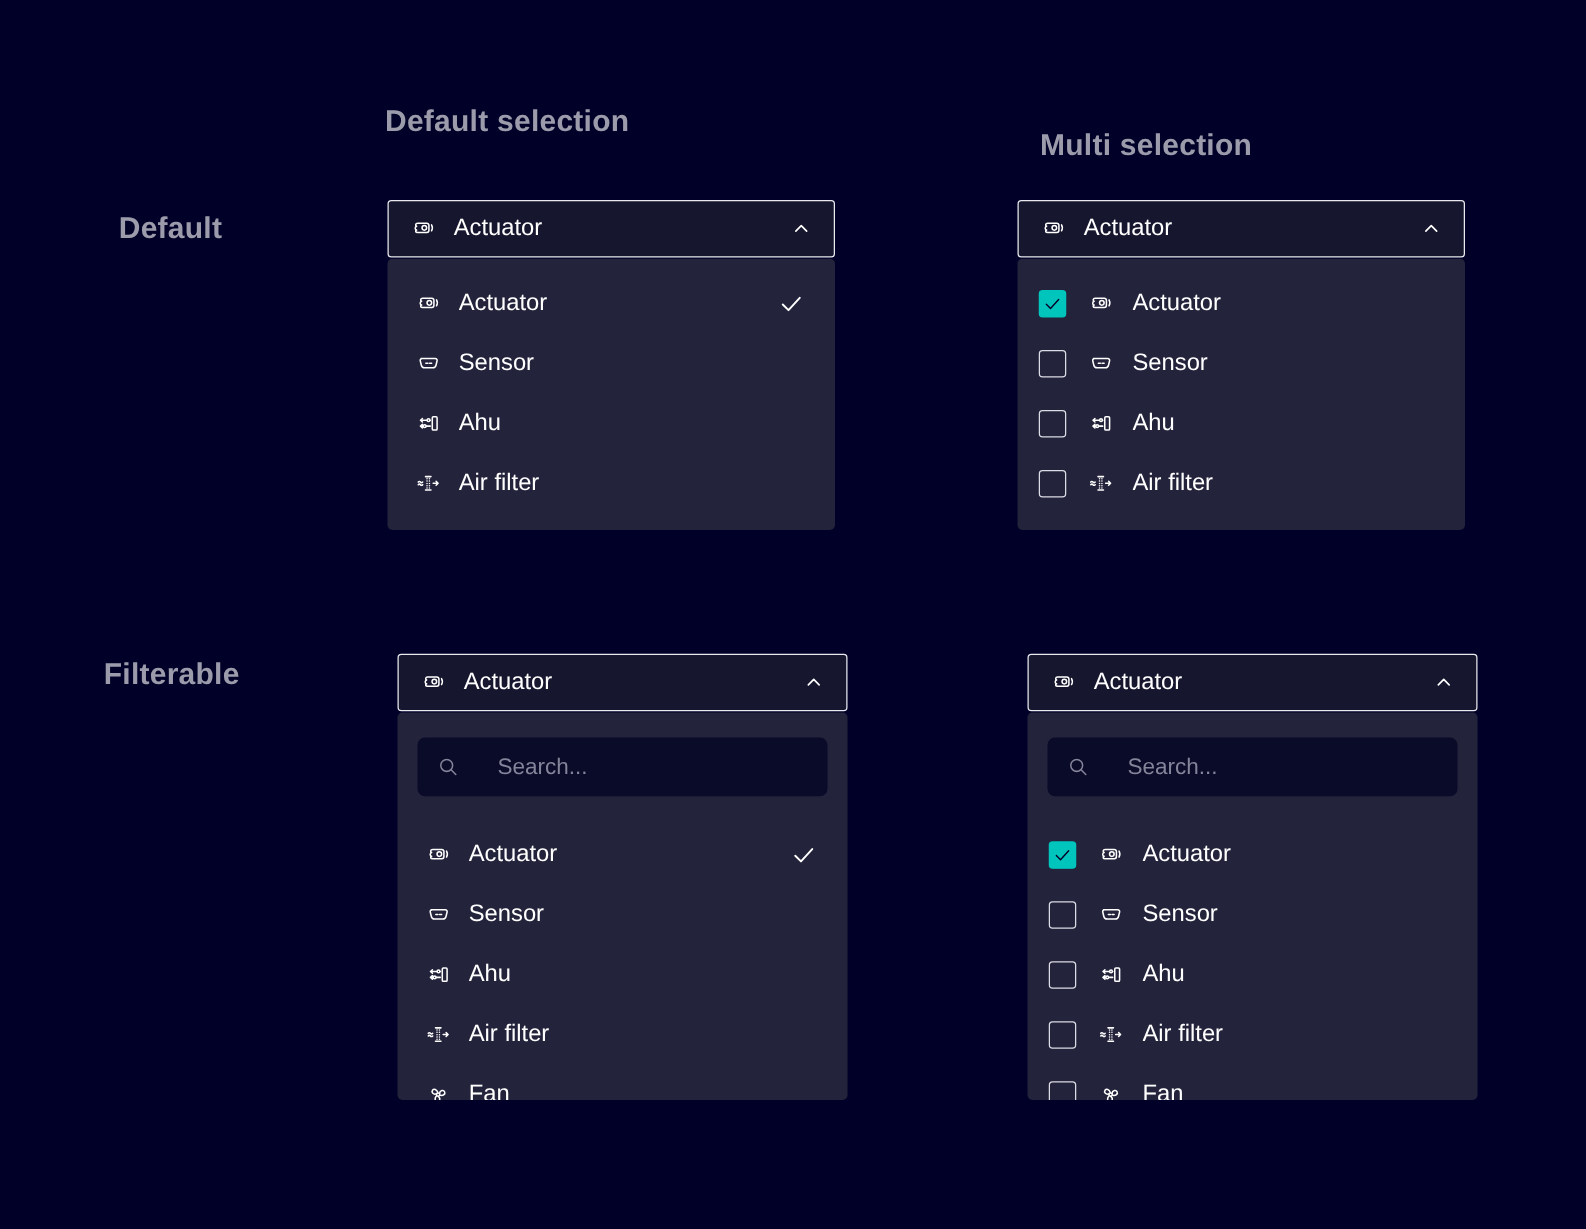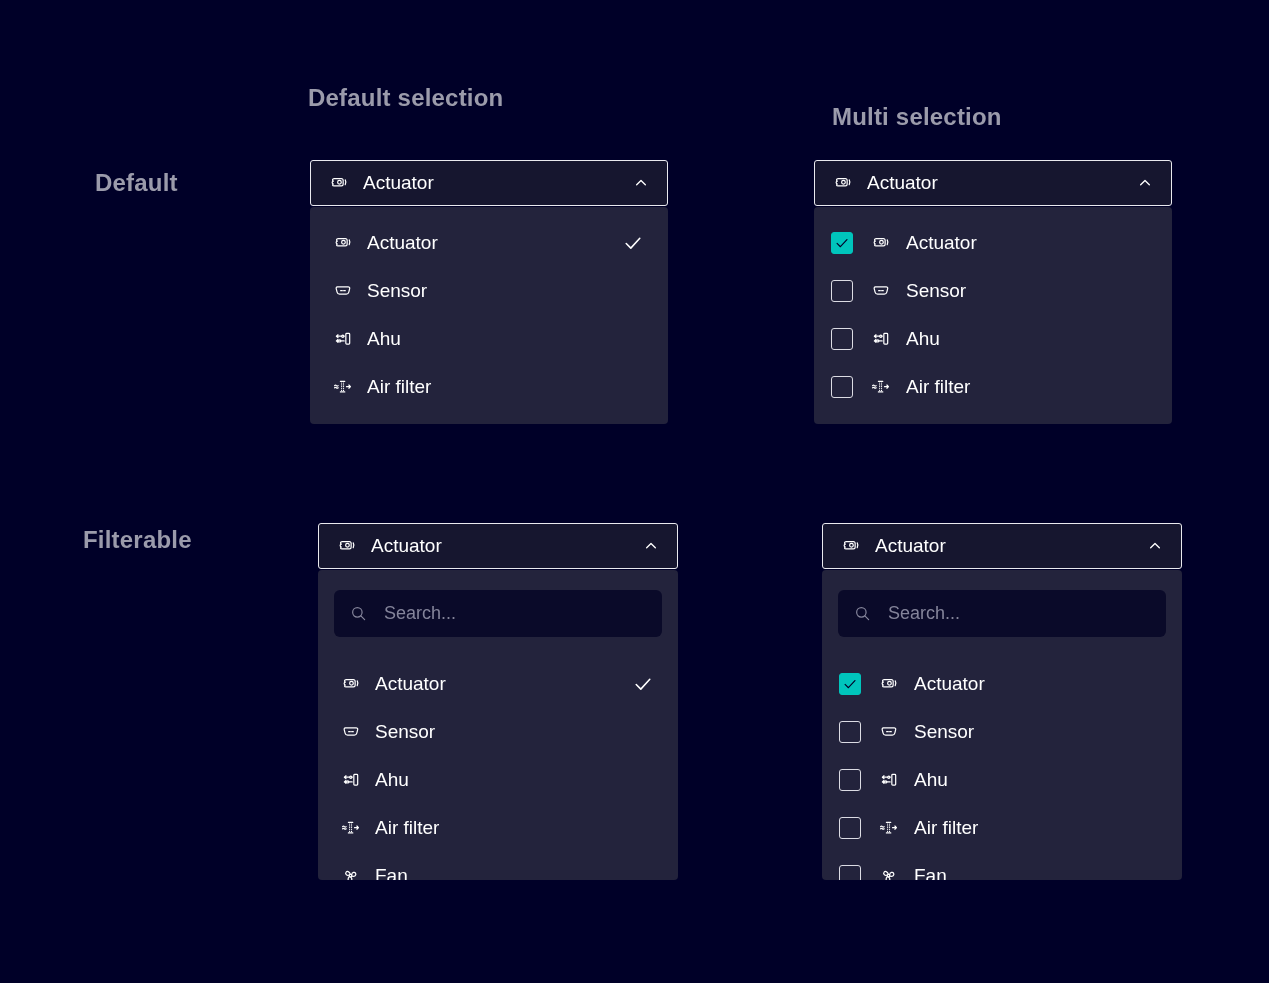--- a/index.html
+++ b/index.html
@@ -37,21 +37,21 @@
 
   .panel{
     box-sizing:border-box;margin-top:1px;background:var(--surface,#23233c);
     border-radius:4px;padding:12px 0 13px;
   }
   .panel.filterable{padding:0;height:310px;overflow:hidden;}
 
   .search{
     box-sizing:border-box;margin:20px 16px 0;height:47px;border-radius:6px;
     background:var(--search-bg,#0a0a29);display:flex;align-items:center;
-    gap:13px;padding:0 14px;color:var(--placeholder,#84849a);cursor:text;
+    gap:27px;padding:0 14px;color:var(--placeholder,#84849a);cursor:text;
   }
   .search input{
     flex:1;background:transparent;border:none;outline:none;
     color:#fff;font-size:18px;font-family:"Liberation Sans",sans-serif;min-width:0;
   }
   .search input::placeholder{color:var(--placeholder,#84849a);opacity:1;}
 
   .options{display:block;}
   .options.after-search{margin-top:23px;}
   .option{

